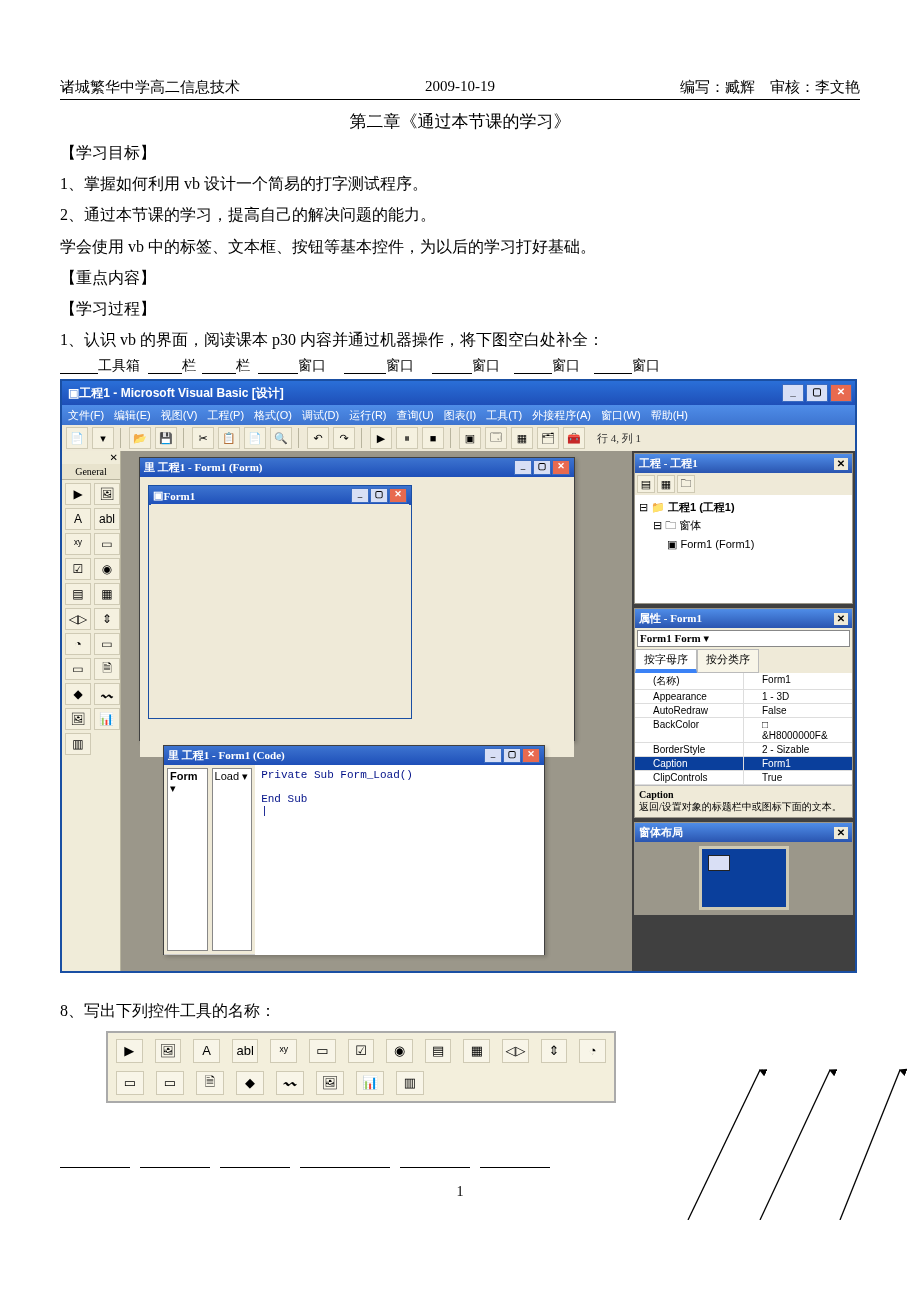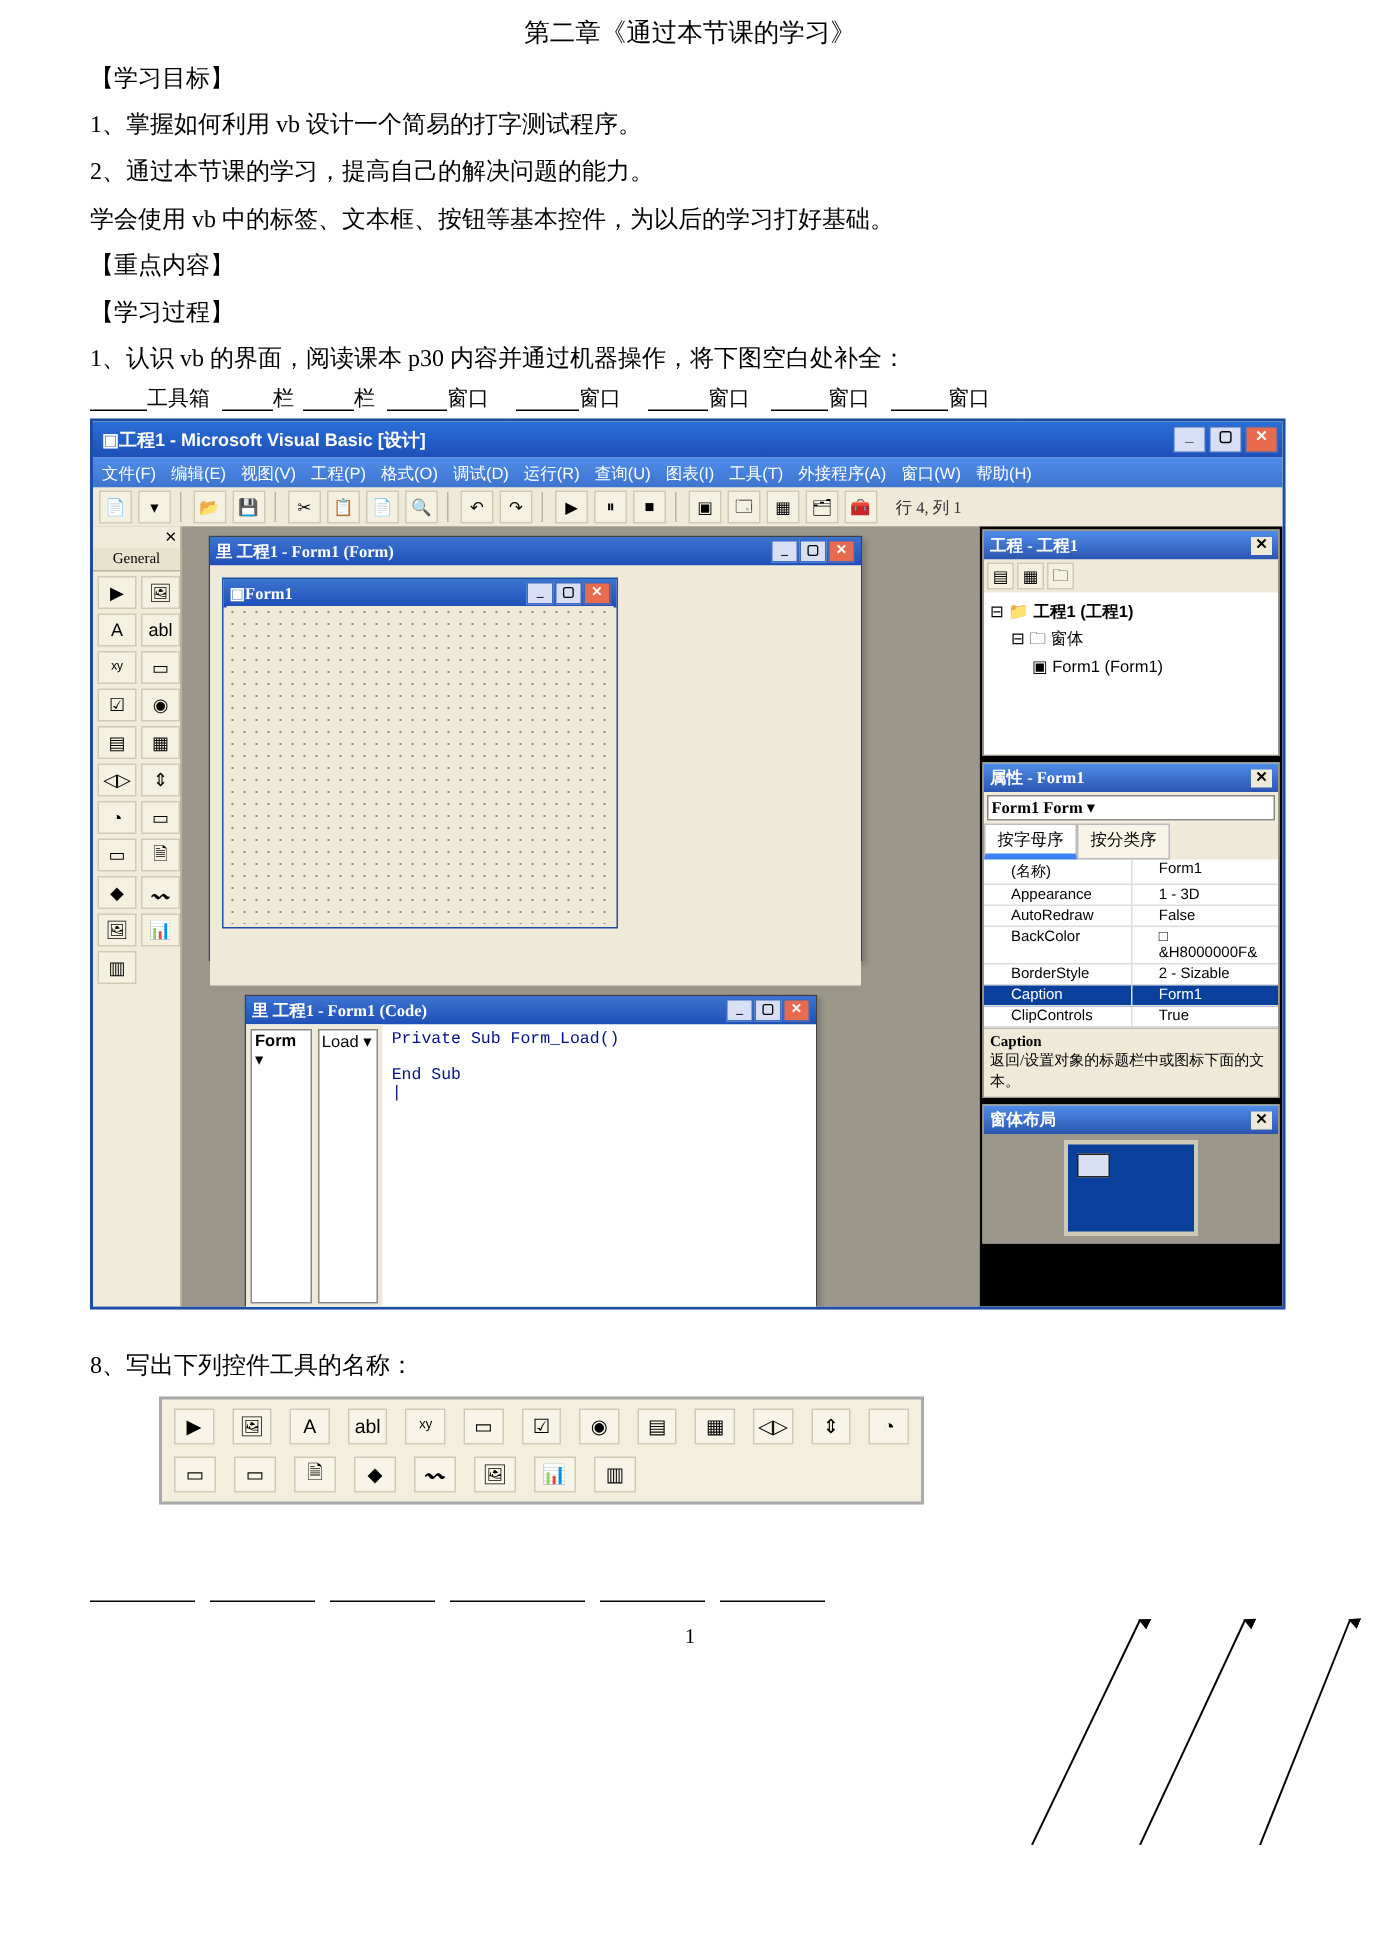--- a/index.html
+++ b/index.html
@@ -20,21 +20,21 @@
   .vb-menu { background:linear-gradient(#4f8de8,#3d74d0); color:#fff; font-size:11px; height:20px; display:flex; align-items:center; gap:10px; padding:0 6px; font-family:"SimSun",sans-serif; }
   .vb-toolbar { background:#efead8; border-bottom:1px solid #b8b49e; height:26px; display:flex; align-items:center; gap:4px; padding:0 4px; font-size:11px; }
   .tbtn { width:20px; height:20px; border:1px solid #cfcab4; background:#f5f1e0; display:inline-flex; align-items:center; justify-content:center; font-size:11px; }
   .tsep { width:2px; height:20px; border-left:1px solid #b8b49e; margin:0 2px; }
   .vb-body { position:absolute; top:70px; bottom:0; left:0; right:0; display:flex; }
   .toolbox-col { width:58px; background:#f0ecd9; border-right:1px solid #b8b49e; }
   .tbx-title { background:#e8e3cd; font-size:10px; padding:2px 2px; border-bottom:1px solid #b8b49e; text-align:center; }
   .tbx-grid { display:grid; grid-template-columns:26px 26px; gap:3px; padding:3px; }
   .tbx-cell { width:24px; height:20px; background:#f5f1e0; border:1px solid #cfcab4; display:flex; align-items:center; justify-content:center; font-size:12px; font-family:sans-serif; }
   .mdi-area { flex:1; position:relative; background:#9b978a; }
-  .right-col { width:202px; background:#000000; display:flex; flex-direction:column; }
+  .right-col { width:223px; background:#404040; display:flex; flex-direction:column; }
   .panel { border:1px solid #9a968a; background:#f0ecd9; margin:2px; }
   .panel-title { background:linear-gradient(#4f8de8,#2a55b0); color:#fff; font-size:11px; font-weight:bold; padding:2px 4px; display:flex; align-items:center; }
   .panel-title .pclose { margin-left:auto; width:14px; height:12px; background:#efead8; color:#000; font-size:10px; text-align:center; line-height:11px; }
   .proj-body { background:#fff; font-size:11px; font-family:"SimSun",sans-serif; padding:4px; height:100px; }
   .proj-body .pline { padding:1px 0; }
   .prop-tabs { display:flex; font-size:11px; background:#efead8; }
   .prop-tabs div { padding:2px 8px; border:1px solid #bbb; background:#f8f5e8; }
   .prop-tabs div.active { background:#fff; border-bottom:4px solid #3b82f6; }
   .prop-grid { background:#fff; font-size:10px; font-family:"SimSun",sans-serif; }
   .prop-row { display:flex; border-bottom:1px solid #ddd; }
@@ -67,20 +67,25 @@
   .blanks-row { margin-top:48px; display:flex; gap:10px; }
   .blanks-row .uline { width:70px; }
   .pagenum { text-align:center; margin-top:16px; font-size:14px; }
   .arrows-up { position:absolute; right:-40px; bottom:80px; width:320px; height:160px; pointer-events:none; }
 </style>
 </head>
 <body>
 
 <div class="page">
 
+  <div class="hdr">
+    <span>诸城繁华中学高二信息技术</span>
+    <span>2009-10-19</span>
+    <span>编写：臧辉　审核：李文艳</span>
+  </div>
 
   <div class="title">第二章《通过本节课的学习》</div>
 
   <div class="para">【学习目标】</div>
   <div class="para">1、掌握如何利用 vb 设计一个简易的打字测试程序。</div>
   <div class="para">2、通过本节课的学习，提高自己的解决问题的能力。</div>
   <div class="para">学会使用 vb 中的标签、文本框、按钮等基本控件，为以后的学习打好基础。</div>
   <div class="para">【重点内容】</div>
   <div class="para">【学习过程】</div>
   <div class="para">1、认识 vb 的界面，阅读课本 p30 内容并通过机器操作，将下图空白处补全：</div>
@@ -231,21 +236,21 @@
                     <div class="wbtn">▢</div>
                     <div class="wbtn close">✕</div>
                   </div>
                 </div>
                 <div class="dotgrid"></div>
               </div>
             </div>
           </div>
         </div>
 
-        <div class="mdi-win code-win" style="left:42px; top:312px; width:380px; height:208px;">
+        <div class="mdi-win code-win" style="left:42px; top:294px; width:380px; height:208px;">
           <div class="mdi-title">
             <span>里 工程1 - Form1 (Code)</span>
             <div class="winbtns">
               <div class="wbtn">_</div>
               <div class="wbtn">▢</div>
               <div class="wbtn close">✕</div>
             </div>
           </div>
           <div class="code-body">
             <div class="code-combos">

